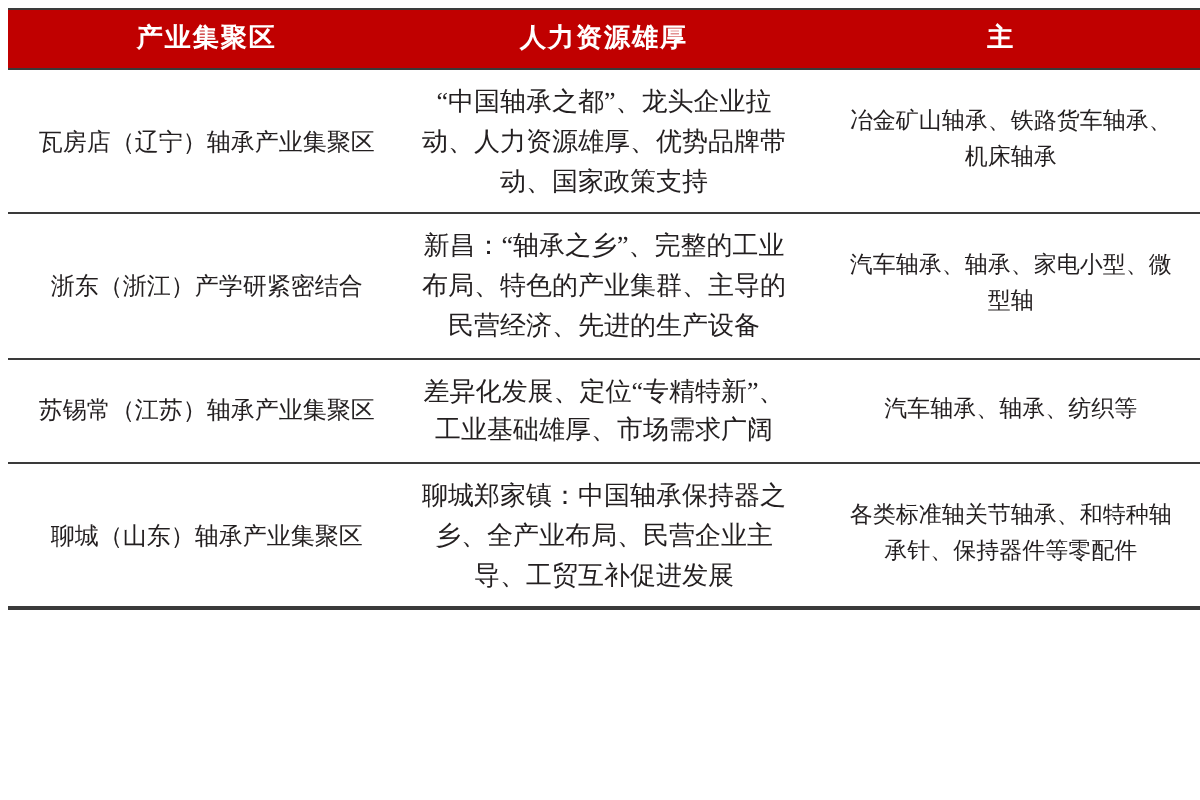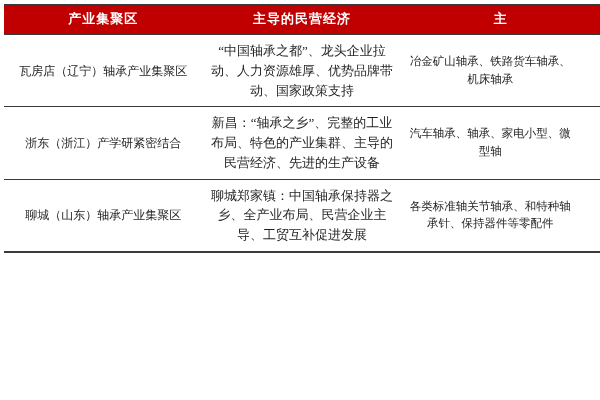--- a/index.html
+++ b/index.html
@@ -77,36 +77,36 @@
   td.col-products {
     width: 88px;
     font-size: 11.5px;
     text-align: center;
   }
 
   
   td.col-products .clip-wrap {
     width: 170px;
     text-align: center;
-    margin-left: 0;
+    margin-left: 15px;
   }
 
   tr.emphasis td {
     font-weight: bold;
   }
 </style>
 </head>
 <body>
 
 <div id="page">
   <table class="bearing-table">
     <thead>
       <tr class="header-row">
         <th class="col-region">产业集聚区</th>
-        <th class="col-features">主导的民营经济</th>
+        <th class="col-features">人力资源雄厚</th>
         <th class="col-products">主</th>
       </tr>
     </thead>
     <tbody>
 
       <tr>
         <td class="col-region">瓦房店（辽宁）轴承产业集聚区</td>
         <td class="col-features">“中国轴承之都”、龙头企业拉动、人力资源雄厚、优势品牌带动、国家政策支持</td>
         <td class="col-products">
           <div class="clip-wrap">冶金矿山轴承、铁路货车轴承、机床轴承</div>
@@ -115,20 +115,27 @@
 
 
       <tr>
         <td class="col-region">浙东（浙江）产学研紧密结合</td>
         <td class="col-features">新昌：“轴承之乡”、完整的工业布局、特色的产业集群、主导的民营经济、先进的生产设备</td>
         <td class="col-products">
           <div class="clip-wrap">汽车轴承、轴承、家电小型、微型轴</div>
         </td>
       </tr>
 
+      <tr>
+        <td class="col-region">苏锡常（江苏）轴承产业集聚区</td>
+        <td class="col-features">差异化发展、定位“专精特新”、工业基础雄厚、市场需求广阔</td>
+        <td class="col-products">
+          <div class="clip-wrap">汽车轴承、轴承、纺织等</div>
+        </td>
+      </tr>
 
       <tr>
         <td class="col-region">聊城（山东）轴承产业集聚区</td>
         <td class="col-features">聊城郑家镇：中国轴承保持器之乡、全产业布局、民营企业主导、工贸互补促进发展</td>
         <td class="col-products">
           <div class="clip-wrap">各类标准轴关节轴承、和特种轴承针、保持器件等零配件</div>
         </td>
       </tr>
 
     </tbody>

